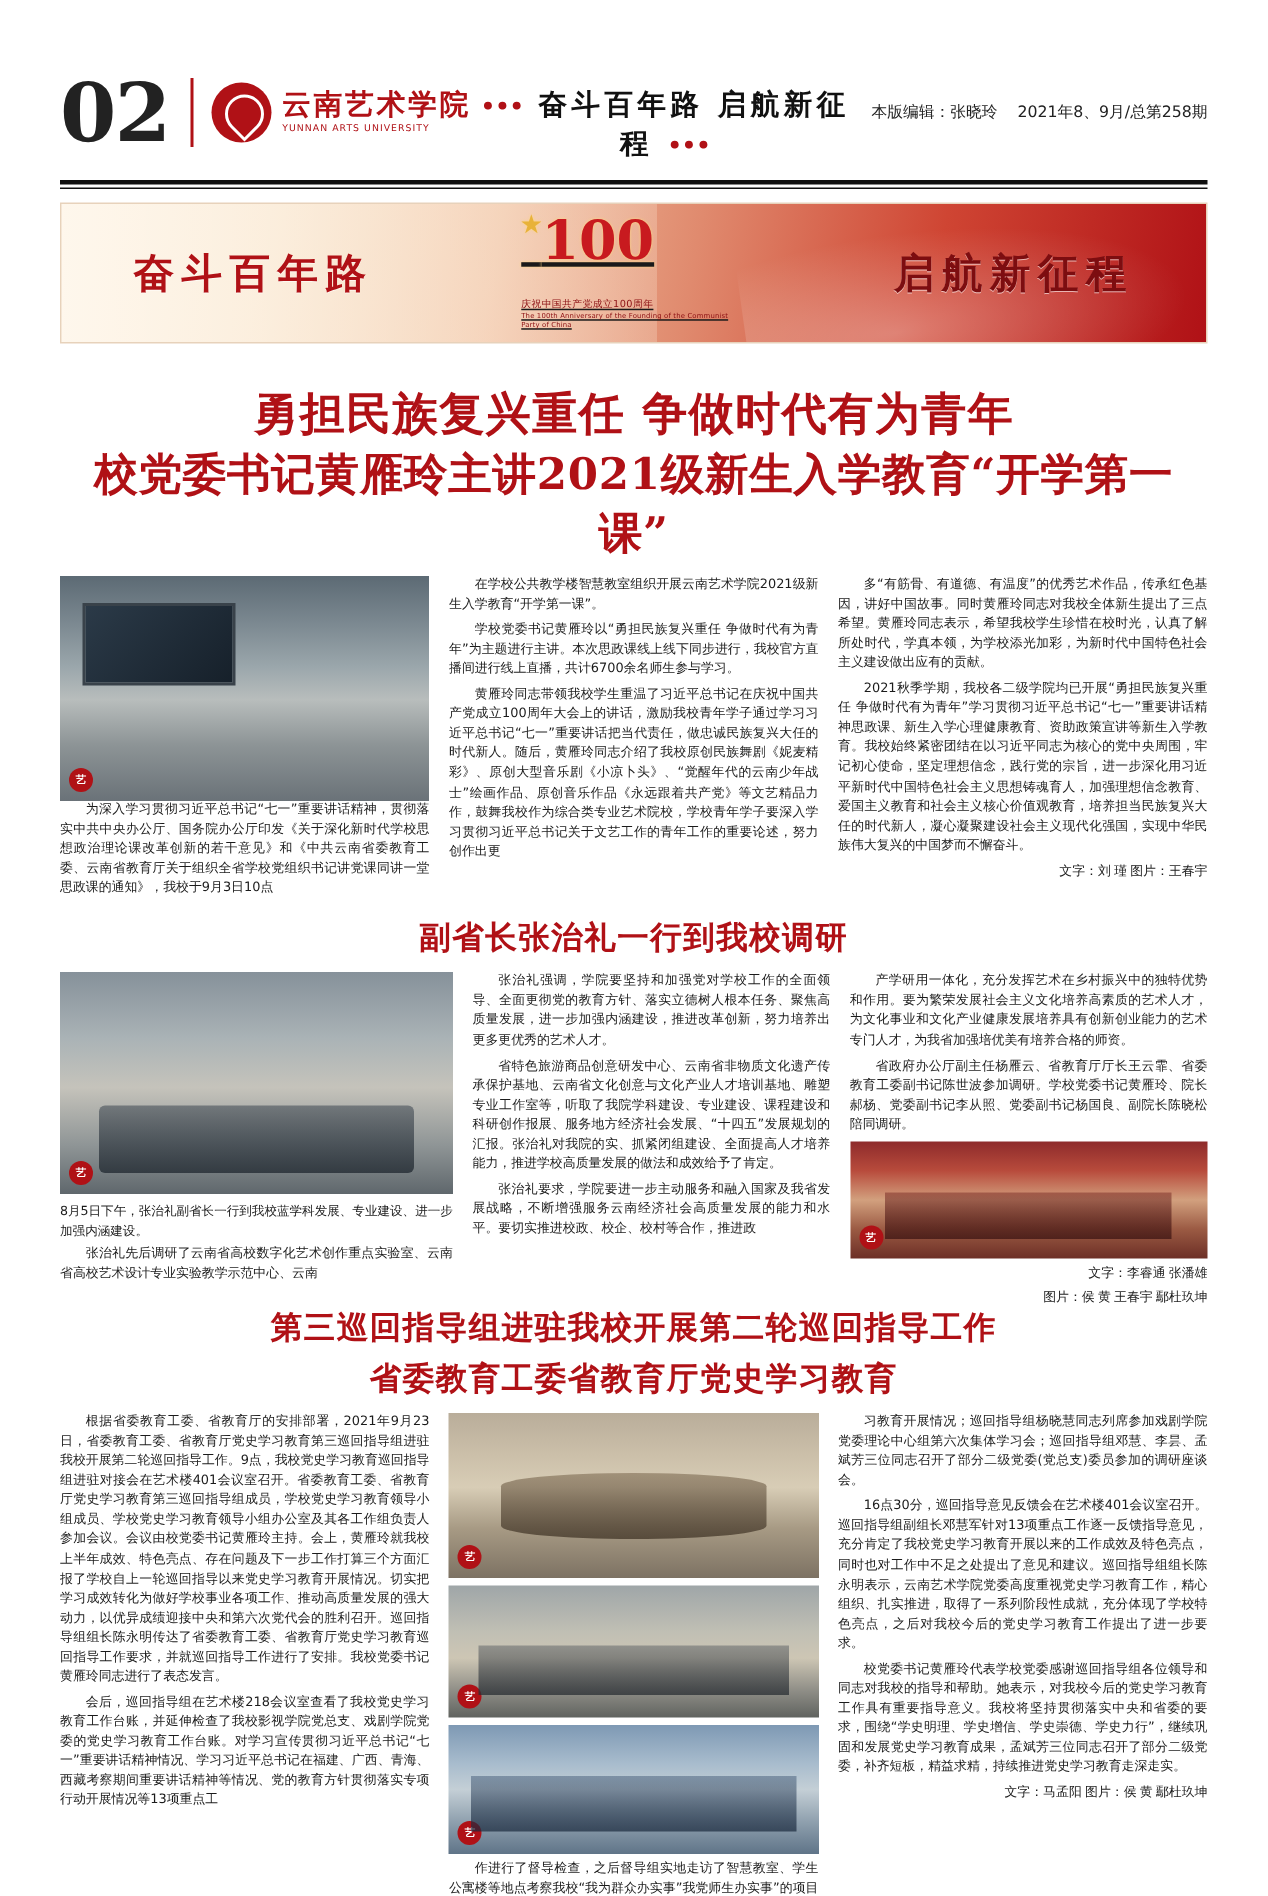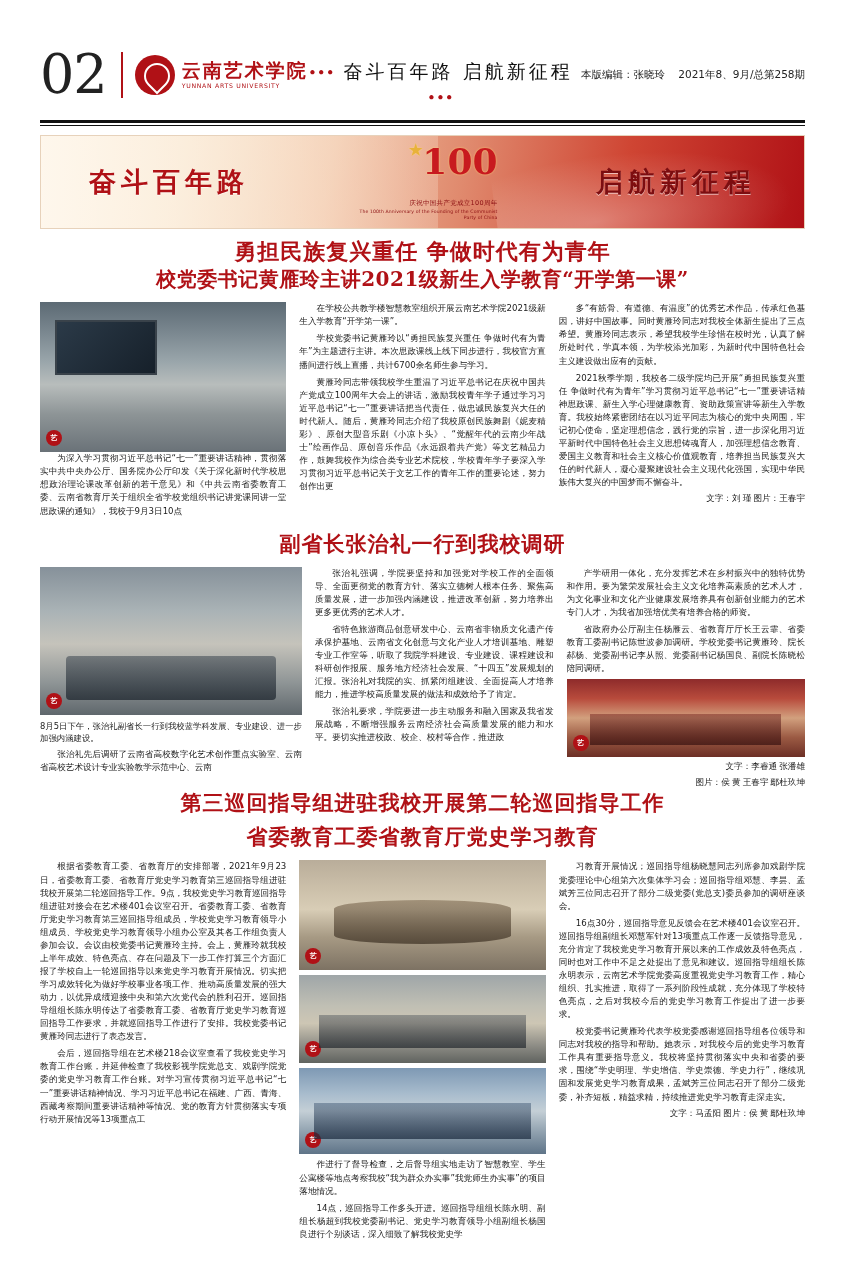--- a/index.html
+++ b/index.html
@@ -10,21 +10,21 @@
     color:#1a1a1a;
     position:relative;
     overflow:hidden;
   }
   .page{position:relative;width:845px;height:1264px;box-sizing:border-box;padding:0 40px;}
 
   
   .masthead{display:flex;align-items:center;height:78px;padding-top:36px;}
   .page-num{
     font-family:"DejaVu Serif","Liberation Serif",serif;
-    font-size:54px;font-weight:normal;color:#222;line-height:1;letter-spacing:-1px;
+    font-size:54px;font-weight:bold;color:#222;line-height:1;letter-spacing:-1px;
     padding-right:14px;
   }
   .mh-divider{width:2px;height:46px;background:#b01116;margin-right:12px;}
   .logo-wrap{display:flex;align-items:center;gap:7px;}
   .logo-mark{
     width:40px;height:40px;border-radius:50%;
     background:#b01116;position:relative;flex:0 0 auto;
     display:flex;align-items:center;justify-content:center;
   }
   .logo-mark:after{
@@ -35,21 +35,21 @@
   .logo-text{line-height:1.05;}
   .logo-cn{
     font-family:"DejaVu Serif","Liberation Serif",serif;
     font-size:19px;font-weight:bold;color:#b01116;letter-spacing:2px;
     display:block;
   }
   .logo-en{font-size:6.2px;color:#b01116;letter-spacing:.7px;display:block;margin-top:2px;}
   .mh-slogan{
     flex:1;text-align:center;
     font-family:"DejaVu Serif","Liberation Serif",serif;
-    font-size:19px;font-weight:normal;color:#111;letter-spacing:3px;margin-top:15px;
+    font-size:19px;font-weight:bold;color:#111;letter-spacing:3px;margin-top:15px;
   }
   .mh-slogan .dots{color:#b01116;font-size:15px;letter-spacing:0;}
   .mh-meta{font-size:10.5px;color:#222;white-space:nowrap;padding-left:8px;}
 
   .rule-thick{height:3px;background:#111;margin-top:6px;}
   .rule-thin{height:1px;background:#111;margin-top:2px;}
 
   
   .banner{
     position:relative;height:92px;margin-top:9px;
@@ -68,40 +68,40 @@
   .banner-left,.banner-right{
     position:absolute;top:50%;transform:translateY(-50%);
     font-family:"DejaVu Serif","Liberation Serif",serif;
     font-size:27px;font-weight:bold;letter-spacing:5px;color:#b01116;
     text-shadow:0 1px 0 rgba(255,255,255,.6);
   }
   .banner-left{left:48px;}
   .banner-right{right:48px;color:#7d0d10;}
   .banner-emblem{
     position:absolute;left:50%;top:50%;transform:translate(-50%,-50%);
-    width:150px;text-align:right;
+    width:150px;text-align:left;text-decoration:underline;
   }
   .emblem-100{
     font-family:"DejaVu Serif","Liberation Serif",serif;
     font-size:36px;font-weight:bold;color:#c81a1f;line-height:1;
     text-shadow:0 0 2px rgba(255,215,120,.9);
   }
   .emblem-star{color:#e8b23a;font-size:15px;vertical-align:top;}
   .emblem-cn{font-size:6.5px;color:#8c1013;letter-spacing:.3px;margin-top:20px;}
   .emblem-en{font-size:4.6px;color:#8c1013;letter-spacing:.1px;line-height:1.35;margin-top:1px;}
 
   
   .headline{
     text-align:center;
     font-family:"DejaVu Serif","Liberation Serif",serif;
     font-weight:bold;color:#b01116;
     line-height:1.34;
   }
-  .h1-main{font-size:22px;margin-top:8px;letter-spacing:1px;}
-  .h1-sub{font-size:20px;letter-spacing:.5px;}
+  .h1-main{font-size:30px;margin-top:28px;letter-spacing:1px;}
+  .h1-sub{font-size:29px;letter-spacing:.5px;}
   .h2-main{font-size:21px;letter-spacing:1px;}
 
   
   .cols{display:flex;gap:13px;margin-top:9px;}
   .col{flex:1;}
   p.body{
     font-size:8.6px;line-height:1.52;text-align:justify;margin:0 0 4px 0;
     color:#1b1b1b;text-indent:2em;
   }
   .caption{font-size:8.4px;line-height:1.5;margin:5px 0 3px 0;text-indent:0;color:#1b1b1b;}

